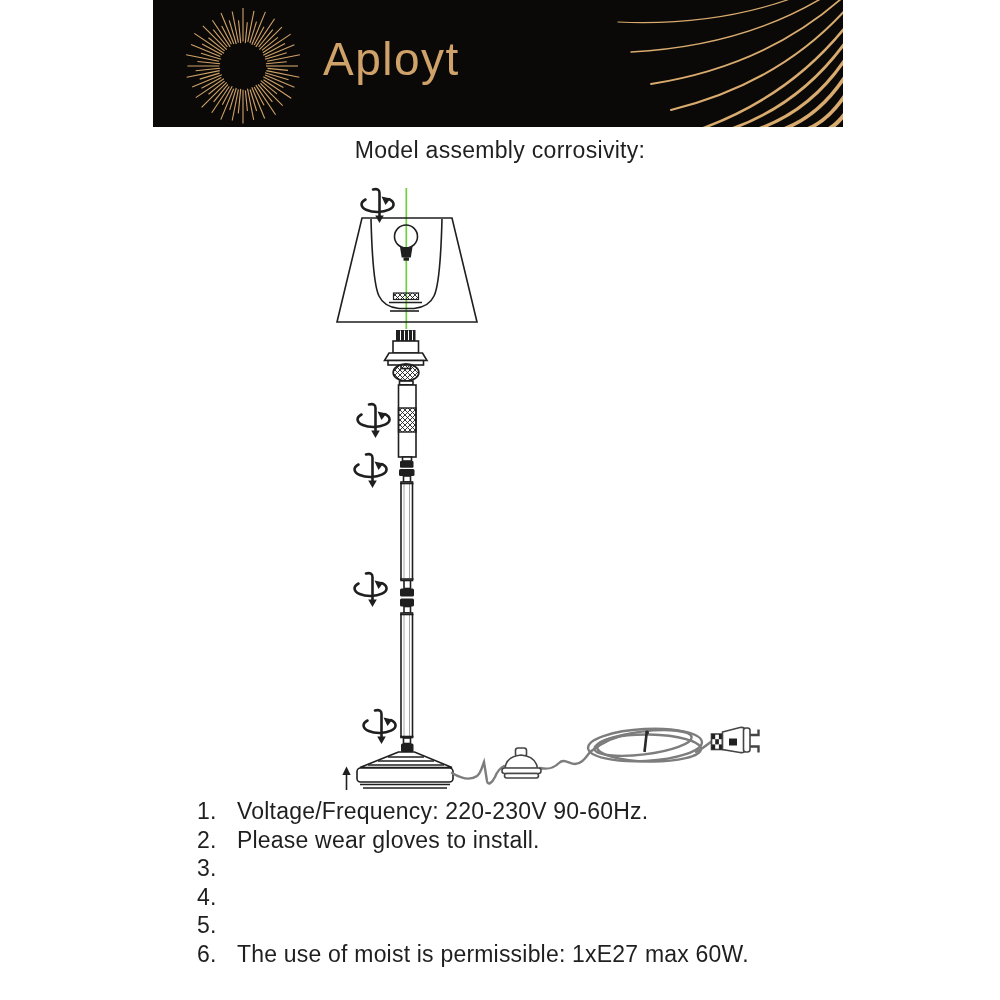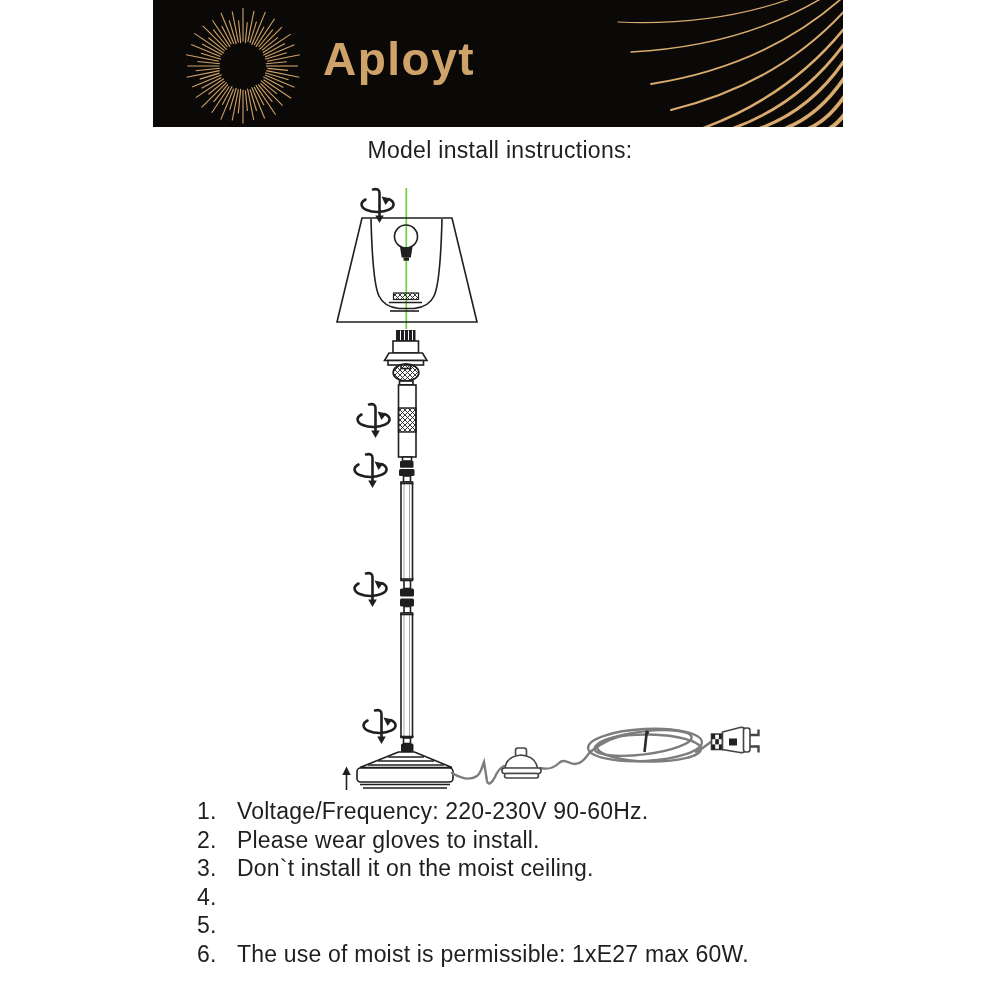--- a/index.html
+++ b/index.html
@@ -7,21 +7,21 @@
     --ink:#1f1f1f; --green_axis:#6fcf3f; --cord:#7d7d7d;
   }
   html,body{margin:0;padding:0;background:#ffffff;}
   .page{position:relative;width:1000px;height:1000px;background:#fff;overflow:hidden;
         font-family:"Liberation Sans",sans-serif;color:var(--ink);}
   
   .brand-bar{position:absolute;left:153px;top:0;width:690px;height:127px;background:var(--header_bg);overflow:hidden;}
   .brand-bar svg{position:absolute;}
   #sunburst{left:30px;top:6px;width:120px;height:120px;}
   #corner-rays{left:0;top:0;width:690px;height:127px;}
-  .brand-name{position:absolute;left:170px;top:36px;font-size:46px;font-weight:700;
+  .brand-name{position:absolute;left:170px;top:36px;font-size:46px;font-weight:400;
               letter-spacing:1.5px;color:var(--gold);line-height:1;}
   
   .title-block{position:absolute;left:0;top:136px;width:1000px;text-align:center;
                font-size:23px;line-height:29px;letter-spacing:.3px;color:var(--ink);}
   
   .diagram{position:absolute;left:0;top:0;width:1000px;height:1000px;}
   .k{stroke:var(--ink);fill:none;stroke-width:1.6;}
   .kf{fill:var(--ink);stroke:none;}
   .wf{fill:#fff;}
   .cord{stroke:var(--cord);fill:none;stroke-width:2.4;stroke-linecap:round;}
@@ -118,21 +118,21 @@
         <path d="M 718 24 Q 686 110 628 130" stroke-width="3.5"></path>
         <path d="M 720 32 Q 695 114 652 130" stroke-width="3.8"></path>
         <path d="M 722 42 Q 702 116 674 130" stroke-width="4.1"></path>
         <path d="M 724 52 Q 710 118 694 130" stroke-width="4.4"></path>
         <path d="M 726 62 Q 716 120 712 130" stroke-width="4.6"></path>
       </g>
     </svg>
   </header>
 
   <div class="title-block">
-    <div>Model install instructions:</div>
+    <div>Model assembly corrosivity:</div>
   </div>
 
   <svg class="diagram" viewBox="0 0 1000 1000">
     <defs>
       <pattern id="xh" width="5" height="5" patternUnits="userSpaceOnUse">
         <path d="M0 0 L5 5 M5 0 L0 5" stroke="#222" stroke-width="0.9" fill="none"></path>
       </pattern>
       <g id="rot" stroke="var(--ink)" fill="none" stroke-width="2.6" stroke-linecap="round">
         <path d="M -12.5 -6.5 A 16 7.5 0 1 0 11 -6.8"></path>
         <polygon points="12.5,-7.5 3.5,-9.5 7.5,-1" fill="var(--ink)" stroke="none"></polygon>
@@ -275,21 +275,20 @@
     <li>
         <span class="num">1.</span>
         <span>Voltage/Frequency: 220-230V 90-60Hz.</span>
       </li>
     <li>
         <span class="num">2.</span>
         <span>Please wear gloves to install.</span>
       </li>
     <li>
         <span class="num">3.</span>
-        <span>Don`t install it on the moist ceiling.</span>
       </li>
     <li>
         <span class="num">4.</span>
       </li>
     <li>
         <span class="num">5.</span>
       </li>
     <li>
         <span class="num">6.</span>
         <span>The use of moist is permissible: 1xE27 max 60W.</span>

